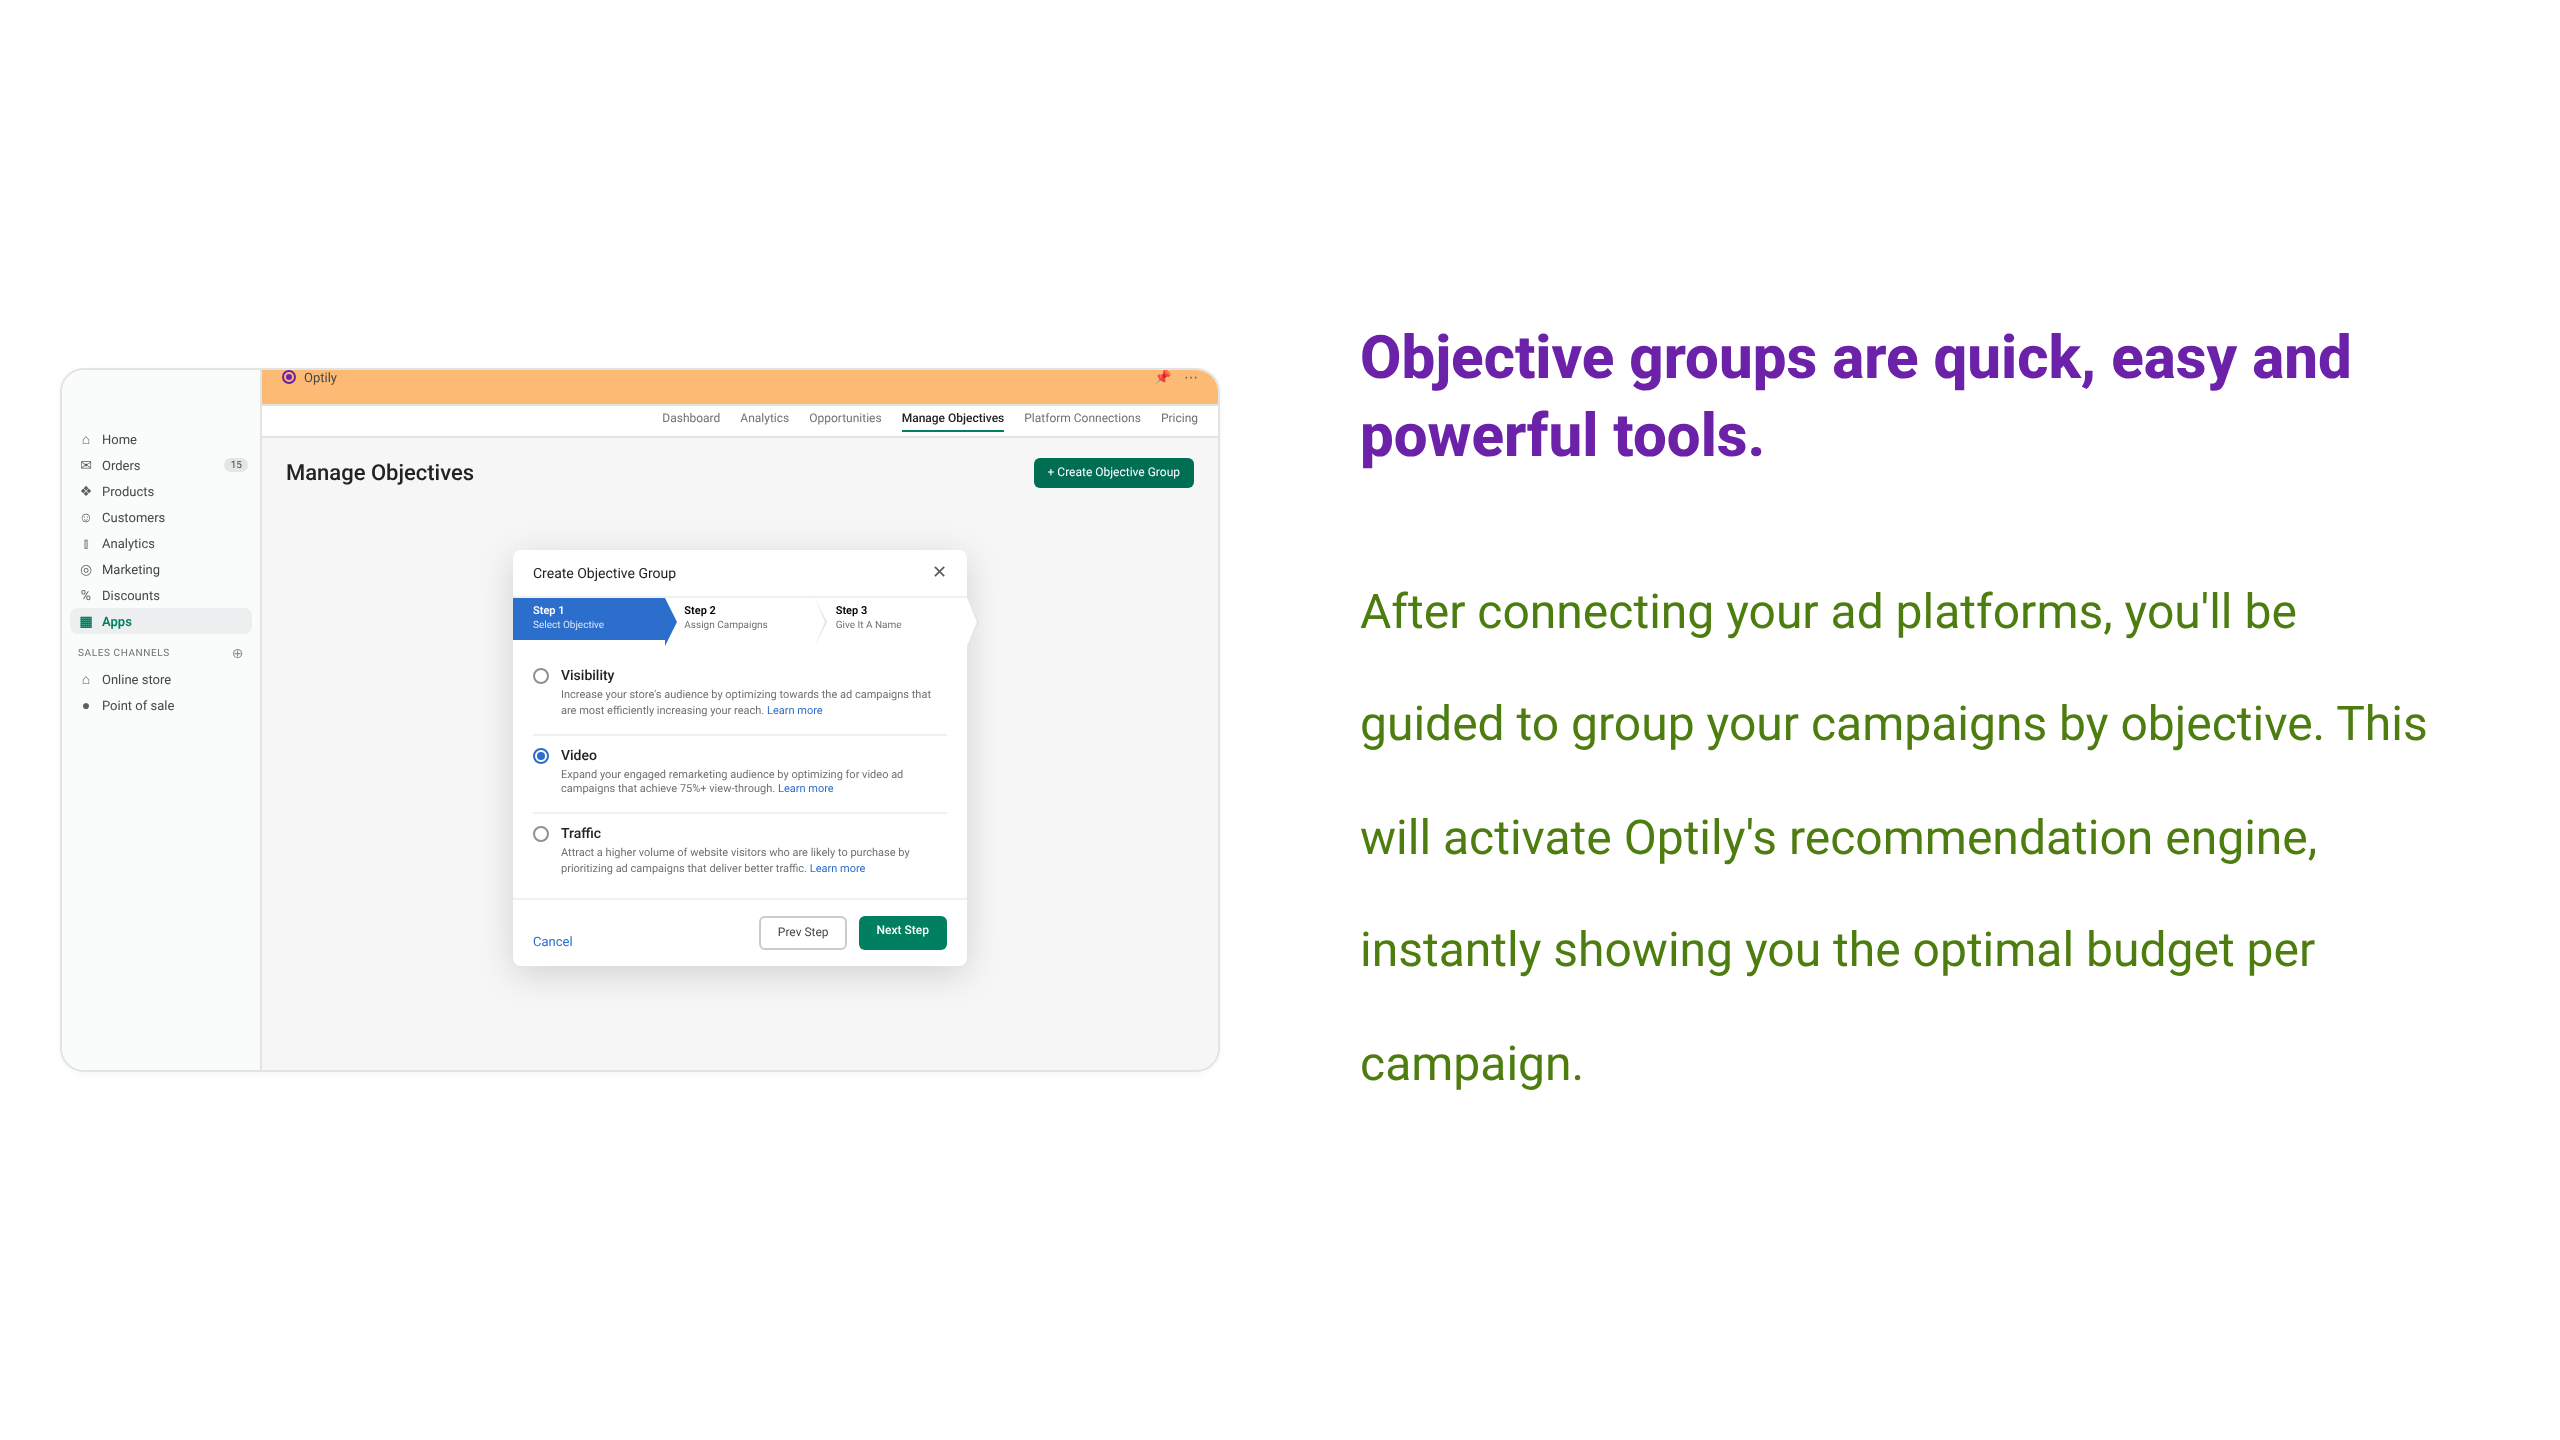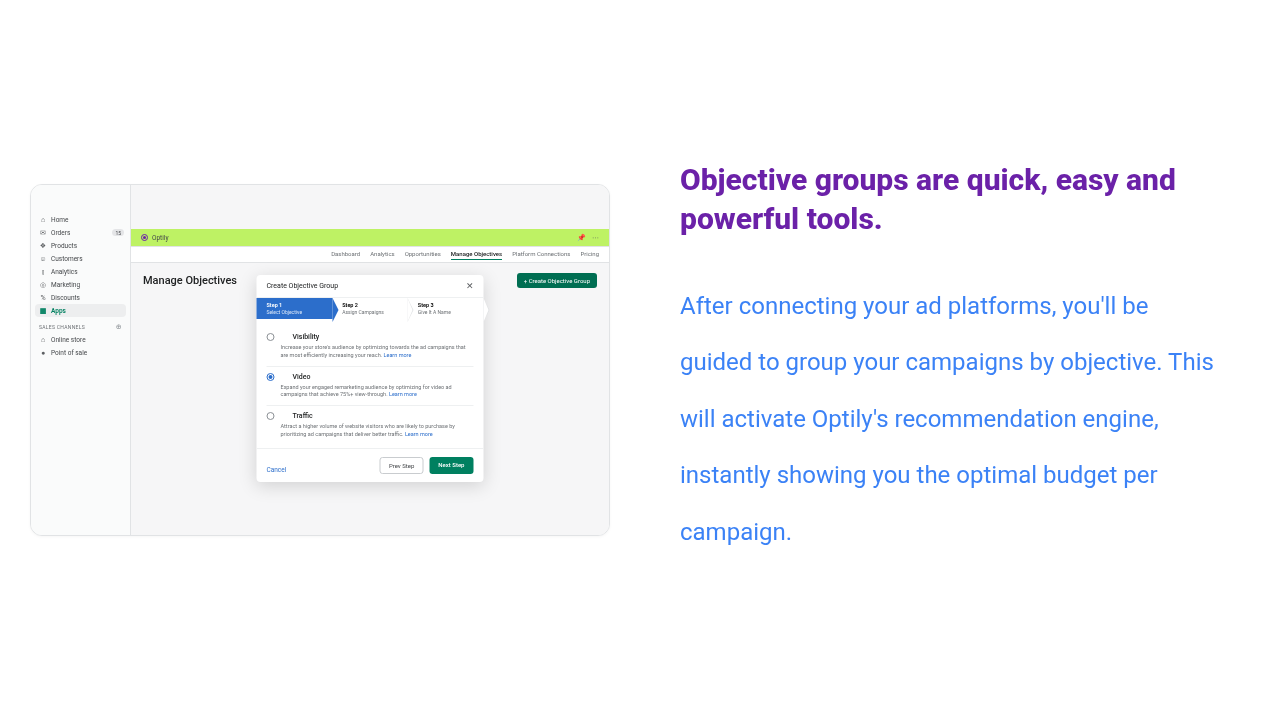--- a/index.html
+++ b/index.html
@@ -1,39 +1,39 @@
 <!DOCTYPE html>
 <html><head>
 <meta charset="utf-8">
 <style>
   * { box-sizing: border-box; margin: 0; padding: 0; }
   body { width: 1280px; height: 720px; font-family: -apple-system, BlinkMacSystemFont, "Segoe UI", Roboto, sans-serif; background: #fff; overflow: hidden; }
   .page { display: flex; width: 100%; height: 100%; align-items: center; }
   .left-col { width: 640px; display: flex; justify-content: center; align-items: center; }
   .right-col { width: 640px; padding: 40px 60px 40px 40px; }
   .headline { font-size: 30px; font-weight: 800; line-height: 1.3; color: #6b21a8; margin-bottom: 40px; }
-  .body-text { font-size: 24px; line-height: 2.35; color: #3b82f6; font-weight: 400; }
+  .body-text { font-size: 24px; line-height: 2.35; color: #4d7c0f; font-weight: 400; }
 
   
   .app-frame { width: 580px; height: 352px; border: 1px solid #e1e3e5; border-radius: 12px; background: #fff; overflow: hidden; position: relative; box-shadow: 0 1px 3px rgba(0,0,0,0.04); }
   .app-inner { position: absolute; inset: 0; display: flex; }
 
   
   .sidebar { width: 100px; background: #fafbfb; border-right: 1px solid #e1e3e5; padding-top: 28px; font-size: 6.5px; color: #44474a; }
   .side-item { display: flex; align-items: center; gap: 4px; padding: 2.5px 8px; cursor: pointer; position: relative; }
   .side-item.active { background: #edeeef; color: #008060; font-weight: 600; border-radius: 4px; margin: 0 4px; padding-left: 4px; padding-right: 4px; }
   .si-icon { width: 8px; height: 8px; display: flex; align-items: center; justify-content: center; font-size: 7px; color: #5c5f62; }
   .side-item.active .si-icon { color: #008060; }
   .side-badge { position: absolute; right: 6px; background: #e4e5e7; color: #44474a; font-size: 5px; padding: 0.5px 3px; border-radius: 6px; }
   .side-head { font-size: 5px; color: #6d7175; letter-spacing: 0.3px; padding: 6px 8px 2px; display: flex; justify-content: space-between; align-items: center; }
   .side-head .plus { color: #8c9196; font-size: 7px; }
 
   
   .main { flex: 1; display: flex; flex-direction: column; background: #f6f6f7; position: relative; }
-  .app-header { height: 18px; background: #bef264; border-bottom: 1px solid #e1e3e5; display: flex; align-items: center; padding: 0 10px; font-size: 6.5px; color: #44474a; margin-top: 44px; }
+  .app-header { height: 18px; background: #fdba74; border-bottom: 1px solid #e1e3e5; display: flex; align-items: flex-start; padding: 0 10px; font-size: 6.5px; color: #44474a; }
   .app-logo-dot { width: 7px; height: 7px; border-radius: 50%; border: 1px solid #6b21a8; display: flex; align-items: center; justify-content: center; margin-right: 4px; }
   .app-logo-dot::after { content:""; width:3px; height:3px; background:#6b21a8; border-radius:50%; }
   .hdr-icons { margin-left: auto; display: flex; gap: 6px; color: #5c5f62; font-size: 7px; }
   .top-tabs { height: 16px; background: #fff; border-bottom: 1px solid #e1e3e5; display: flex; align-items: center; justify-content: flex-end; gap: 10px; padding: 0 10px; font-size: 6px; color: #6d7175; }
   .top-tab { padding-bottom: 2px; cursor: pointer; }
   .top-tab.active { color: #202223; border-bottom: 1.5px solid #008060; font-weight: 500; }
 
   .page-title-row { display: flex; align-items: center; justify-content: space-between; padding: 10px 12px; }
   .page-title { font-size: 11px; font-weight: 500; color: #202223; }
   .create-btn { background: #006e52; color: #fff; font-size: 6px; padding: 4px 7px; border-radius: 3px; cursor: pointer; }
@@ -46,21 +46,21 @@
   .step-lbl { font-size:5px; color:#6d7175; }
   .step.active { background:#2c6ecb; color:#fff; }
   .step.active .step-lbl { color: #dbe8f9; }
   .step.active::after { content:""; position:absolute; right:-6px; top:0; bottom:0; width:0; height:0; border-top:12px solid transparent; border-bottom:12px solid transparent; border-left:6px solid #2c6ecb; }
   .step:not(.active)::after { content:""; position:absolute; right:-5px; top:0; bottom:0; width:0; height:0; border-top:12px solid transparent; border-bottom:12px solid transparent; border-left:5px solid #fff; z-index:1; }
   .step:not(.active)::before { content:""; position:absolute; right:-6px; top:0; bottom:0; width:0; height:0; border-top:12px solid transparent; border-bottom:12px solid transparent; border-left:6px solid #e1e3e5; }
 
   .options { padding: 8px 10px 4px; }
   .opt { padding: 6px 0; border-top: 1px solid #eef0f1; }
   .opt:first-child { border-top: none; }
-  .opt-row { display:flex; align-items:center; gap:18px; margin-bottom:3px; }
+  .opt-row { display:flex; align-items:center; gap:6px; margin-bottom:3px; }
   .radio { width:8px; height:8px; border:1px solid #8c9196; border-radius:50%; display:flex; align-items:center; justify-content:center; flex-shrink:0; }
   .radio.sel { border-color:#2c6ecb; }
   .radio.sel::after { content:""; width:4px; height:4px; background:#2c6ecb; border-radius:50%; }
   .opt-title { font-size:7px; font-weight:500; color:#202223; }
   .opt-desc { font-size:5.5px; color:#6d7175; line-height:1.4; padding-left:14px; }
   .learn { color:#2c6ecb; cursor:pointer; }
 
   .modal-ft { display:flex; justify-content:space-between; align-items:flex-end; padding:8px 10px; border-top:1px solid #eef0f1; }
   .cancel-link { color:#2c6ecb; font-size:6.5px; cursor:pointer; }
   .ft-btns { display:flex; gap:6px; }

